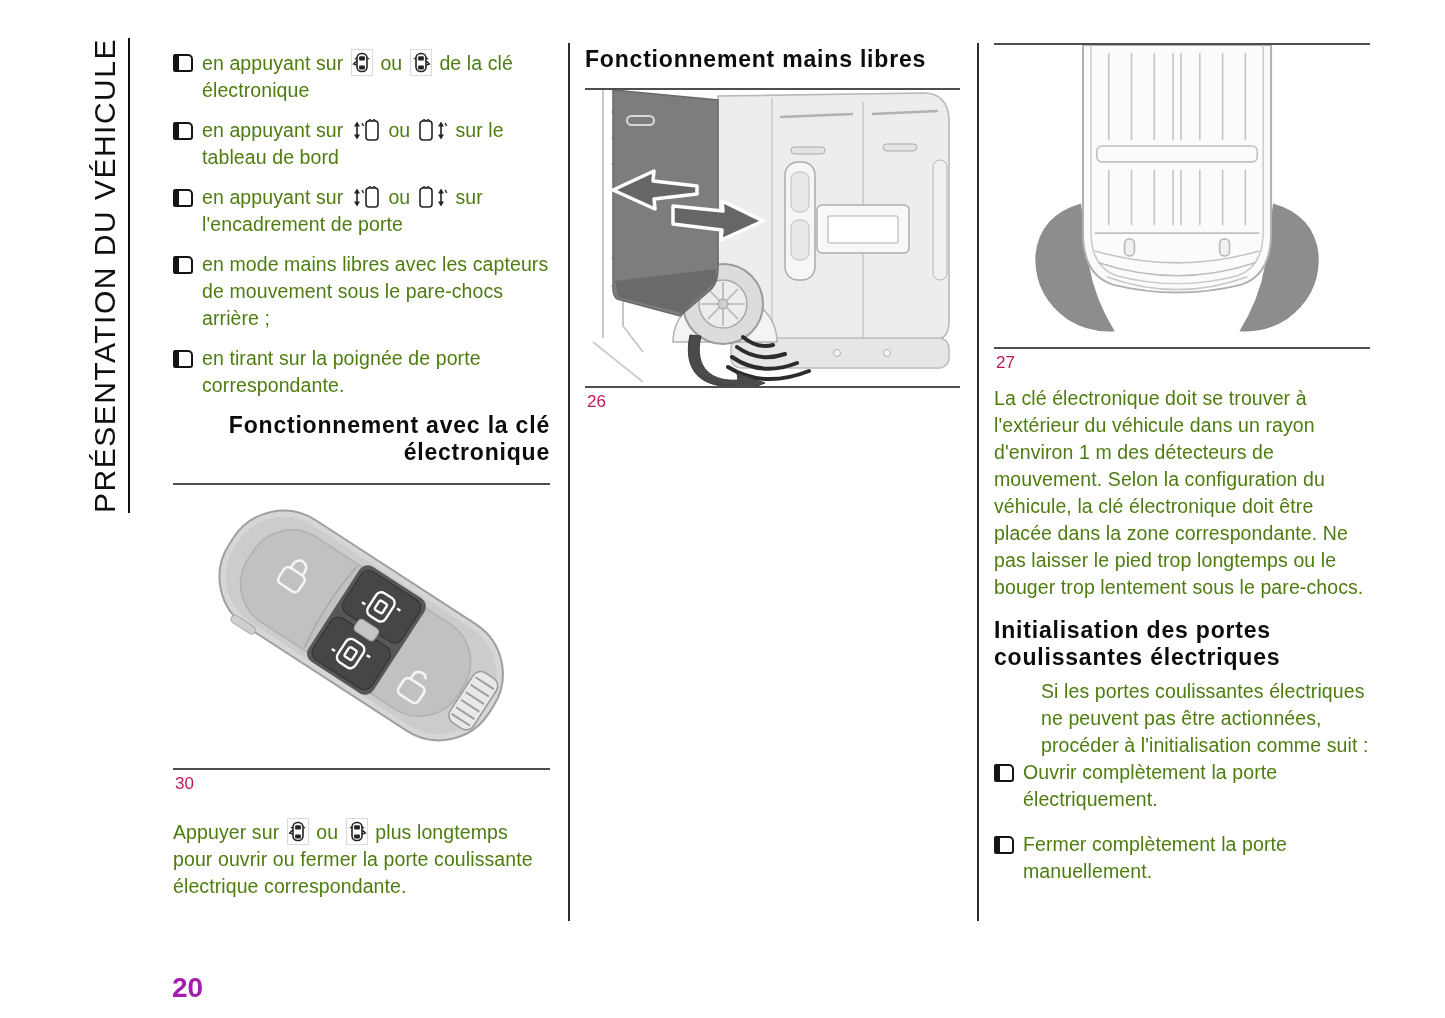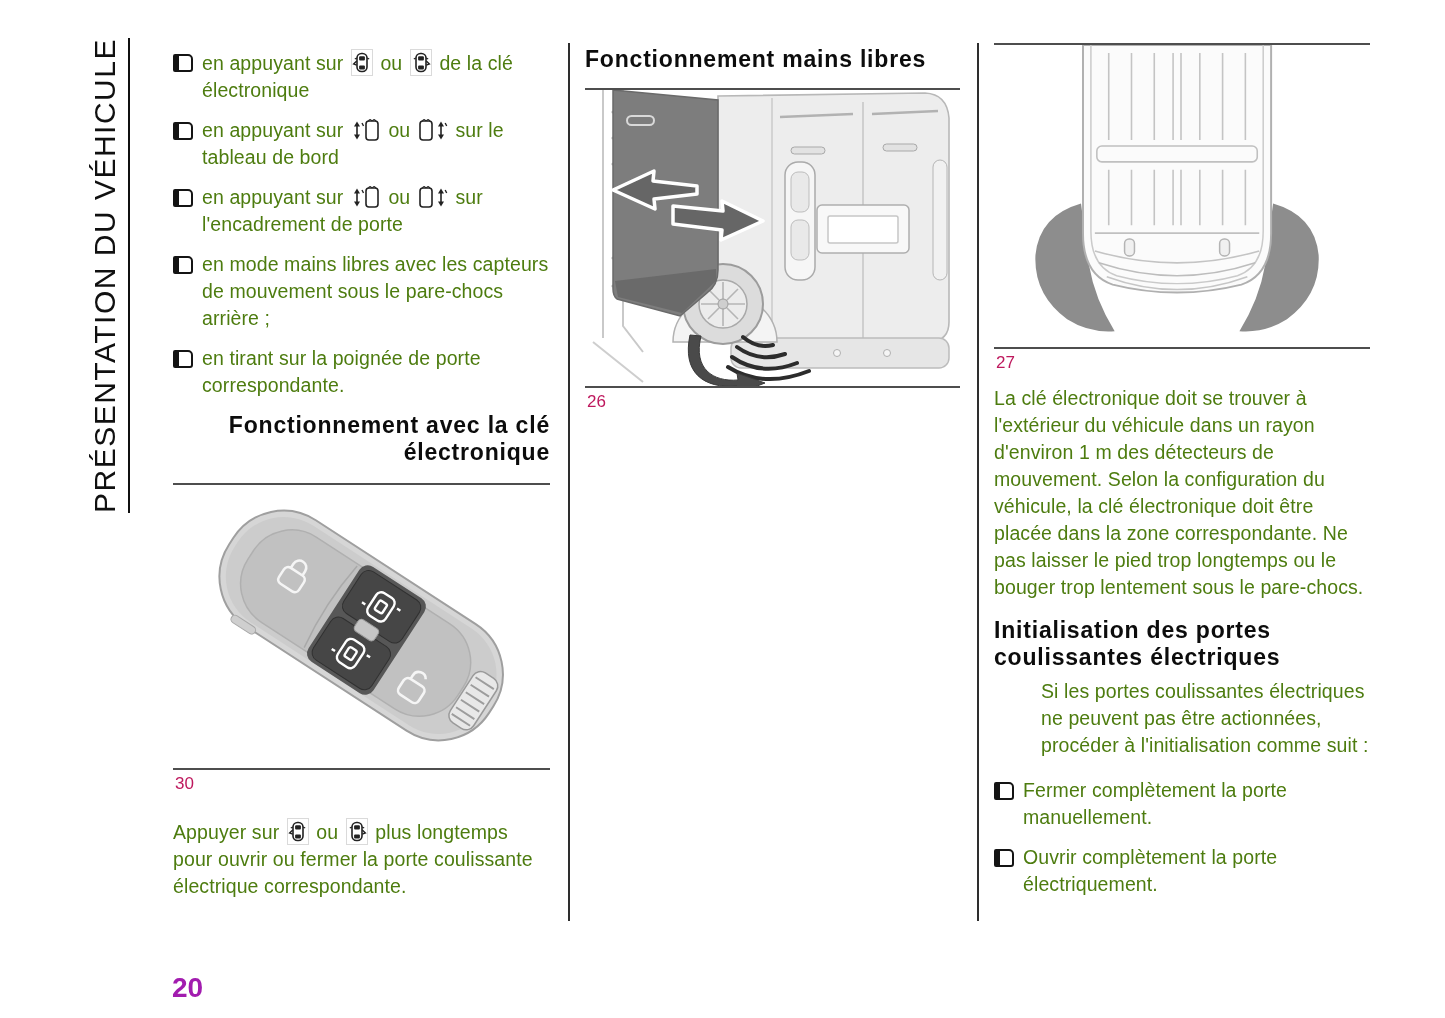--- a/index.html
+++ b/index.html
@@ -288,21 +288,21 @@
 
   <hr class="rule">
   <div class="fig-num">27</div>
 
   <p class="body" style="margin-top:12px;">La clé électronique doit se trouver à l'extérieur du véhicule dans un rayon d'environ 1 m des détecteurs de mouvement. Selon la configuration du véhicule, la clé électronique doit être placée dans la zone correspondante. Ne pas laisser le pied trop longtemps ou le bouger trop lentement sous le pare-chocs.</p>
 
   <h2 class="heading" style="margin-top:16px;">Initialisation des portes coulissantes électriques</h2>
 
   <p class="body" style="margin-top:7px;margin-left:47px;">Si les portes coulissantes électriques ne peuvent pas être actionnées, procéder à l'initialisation comme suit :</p>
 
+  <div class="bullet">
+    <span class="bullet-marker"></span>
+    <span class="bullet-text">Ouvrir complètement la porte électriquement.</span>
+  </div>
   <div class="bullet" style="margin-top:18px;">
     <span class="bullet-marker"></span>
     <span class="bullet-text">Fermer complètement la porte manuellement.</span>
   </div>
-  <div class="bullet">
-    <span class="bullet-marker"></span>
-    <span class="bullet-text">Ouvrir complètement la porte électriquement.</span>
-  </div>
 </div>
 
 </body></html>

